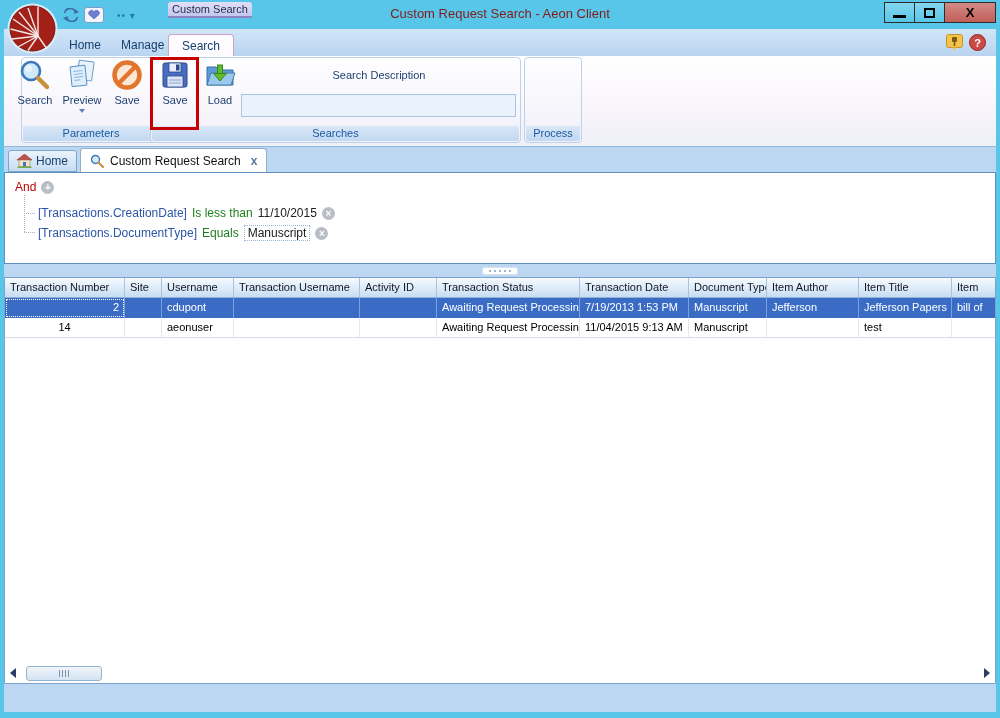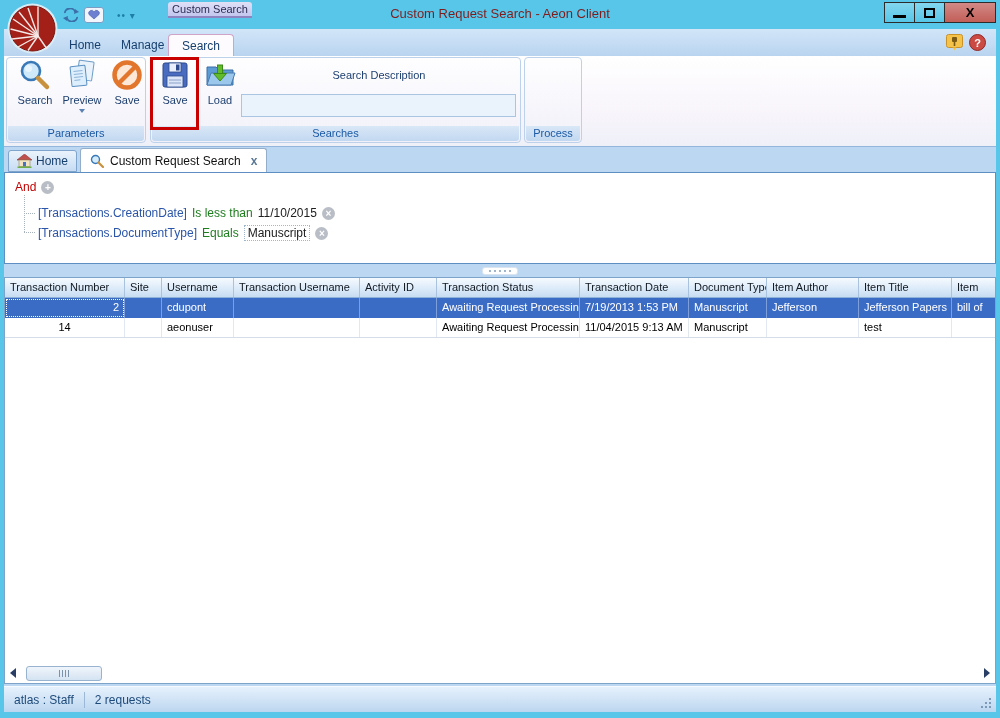--- a/index.html
+++ b/index.html
@@ -161,21 +161,21 @@
       </svg>
       <svg width="17" height="17" viewBox="0 0 17 17">
         <circle cx="8.5" cy="8.5" r="8" fill="#cc4a44" stroke="#8e2a26"></circle>
         <text x="8.5" y="12.5" text-anchor="middle" font-size="11" font-weight="bold" fill="#fff" font-family="Liberation Sans,sans-serif">?</text>
       </svg>
     </div>
   </div>
 
   <div class="ribbon">
 
-    <div class="rgroup" style="left:2px; width:140px;">
+    <div class="rgroup" style="left:17px; width:140px;">
       <div class="rgroup-label">Parameters</div>
     </div>
     <div class="bigbtn" style="left:9px; width:44px;">
       <svg class="bicon" viewBox="0 0 32 32">
         <circle cx="12" cy="12" r="9" fill="#cfe9fa" stroke="#3a79b8" stroke-width="2.6"></circle>
         <circle cx="9.5" cy="9.5" r="3.5" fill="#eaf6fd" opacity="0.9"></circle>
         <line x1="19" y1="19" x2="28" y2="28" stroke="#c8913e" stroke-width="4.5" stroke-linecap="round"></line>
       </svg>
       <span class="blabel">Search</span>
     </div>
@@ -342,28 +342,15 @@
             <i></i>
             <i></i>
           </div>
         <div class="sb-spacer"></div>
         <div class="sb-arrow">
             <div class="tri-right"></div>
           </div>
       </div>
     </div>
 
-    <div class="statusbar">
-      <span class="status-item">atlas : Staff</span>
-      <span class="status-sep"></span>
-      <span class="status-item">2 requests</span>
-      <div class="grip">
-        <i style="right:0;bottom:8px;position:absolute;"></i>
-        <i style="right:4px;bottom:4px;position:absolute;"></i>
-        <i style="right:0;bottom:4px;position:absolute;"></i>
-        <i style="right:8px;bottom:0;position:absolute;"></i>
-        <i style="right:4px;bottom:0;position:absolute;"></i>
-        <i style="right:0;bottom:0;position:absolute;"></i>
-      </div>
-    </div>
   </div>
 
 </div>
 
 </body></html>

